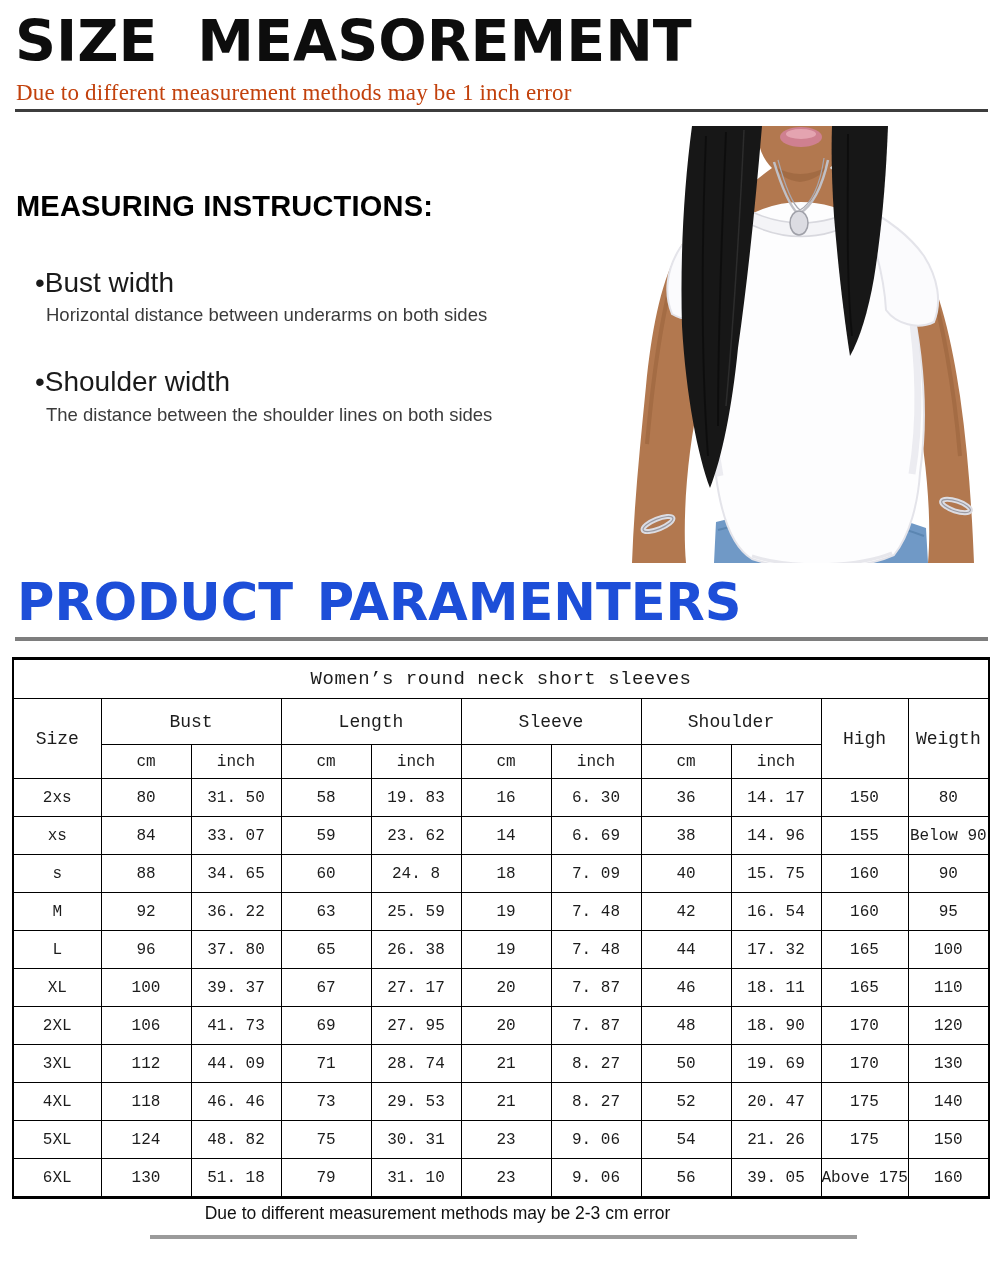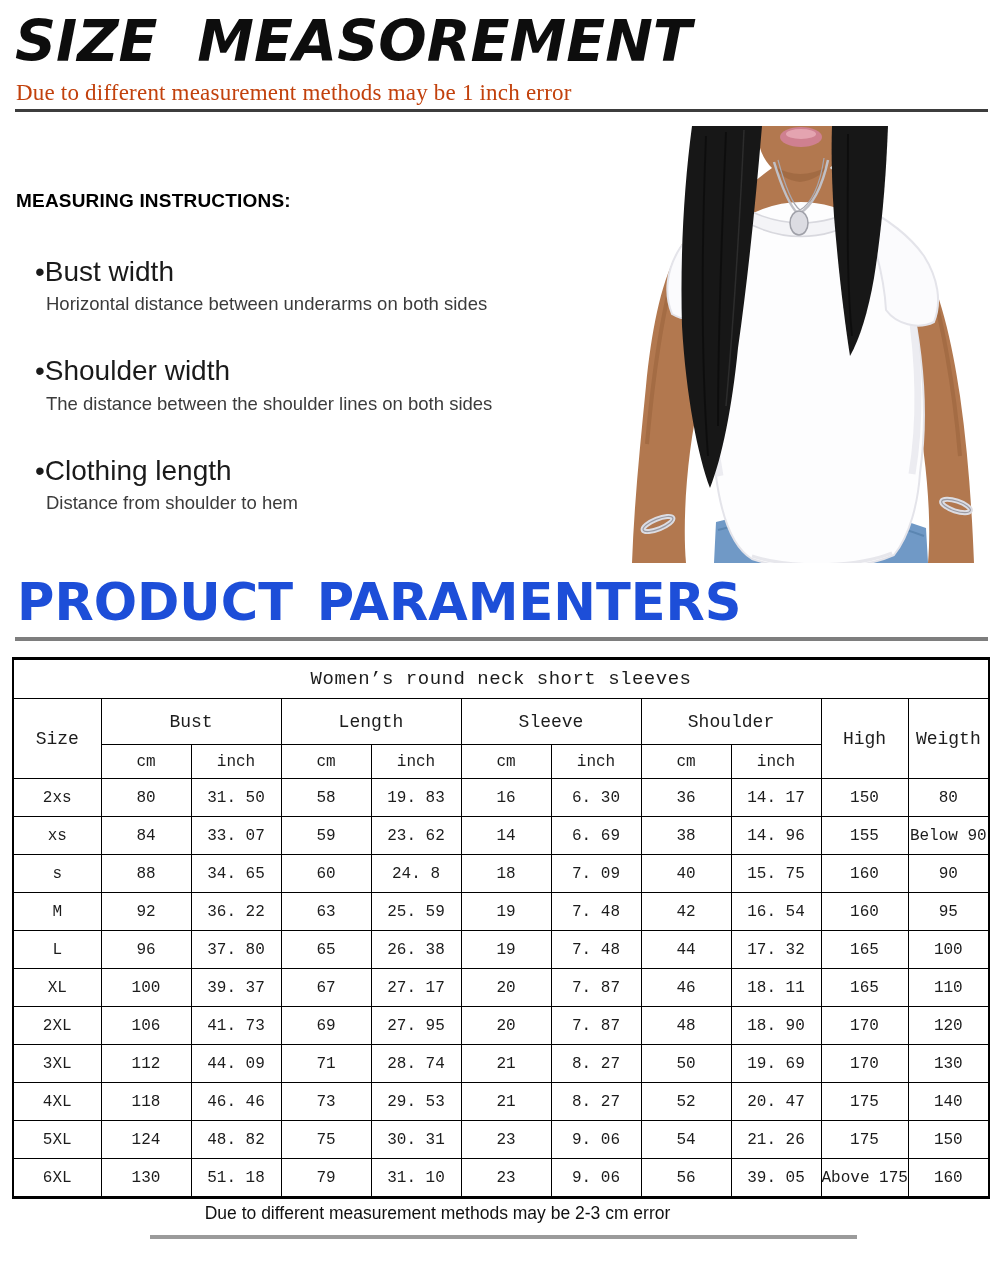--- a/index.html
+++ b/index.html
@@ -9,33 +9,33 @@
     background:#ffffff;
     font-family:"Liberation Sans", sans-serif;
     color:#111;
     overflow:hidden;
   }
   
   .main-title{
     position:absolute;left:15px;top:12px;margin:0;
     font-family:"DejaVu Sans", sans-serif;
     font-weight:bold;font-size:57px;line-height:1.05;
-    letter-spacing:0px;word-spacing:20px;color:#0d0d0d;font-style:italic;
+    letter-spacing:0px;word-spacing:20px;color:#0d0d0d;
   }
   .main-subtitle{
     position:absolute;left:16px;top:80px;margin:0;
     font-family:"Liberation Serif", serif;
     font-size:23px;color:#c2410c;letter-spacing:0.2px;
   }
   .rule{position:absolute;}
   .rule-dark{left:15px;top:109px;width:973px;height:3px;background:#3d3d3d;}
   
   .instructions{position:absolute;left:16px;top:190px;width:580px;}
   .inst-heading{
-    margin:0 0 44px 0;font-size:19px;font-weight:bold;color:#000;
+    margin:0 0 44px 0;font-size:29px;font-weight:bold;color:#000;
     letter-spacing:0.2px;
   }
   .inst-item{margin:0 0 40px 0;}
   .inst-item-title{
     margin:0 0 0 19px;font-size:28px;line-height:1.15;color:#1a1a1a;
     font-weight:normal;
   }
   .inst-item-desc{
     margin:5px 0 0 30px;font-size:18.5px;line-height:1.2;color:#3b3b3b;
   }
@@ -87,24 +87,20 @@
     <div class="inst-item">
       <p class="inst-item-title">•Bust width</p>
       <p class="inst-item-desc">Horizontal distance between underarms on both sides</p>
     </div>
 
     <div class="inst-item">
       <p class="inst-item-title">•Shoulder width</p>
       <p class="inst-item-desc">The distance between the shoulder lines on both sides</p>
     </div>
 
-    <div class="inst-item">
-      <p class="inst-item-title">•Clothing length</p>
-      <p class="inst-item-desc">Distance from shoulder to hem</p>
-    </div>
   </section>
 
   <div class="photo">
     <svg viewBox="0 0 368 437" width="368" height="437">
       <rect x="0" y="0" width="368" height="437" fill="#ffffff"></rect>
 
       <path d="M94,396 C140,384 162,382 184,385 C222,381 262,387 304,402 L306,437 L92,437 Z" fill="#7099c6"></path>
       <path d="M96,404 C140,392 165,390 184,392 C222,389 262,395 302,410" stroke="#5b86b2" stroke-width="2" fill="none"></path>
       <path d="M186,388 L188,437" stroke="#4a76a8" stroke-width="3" fill="none"></path>
 

